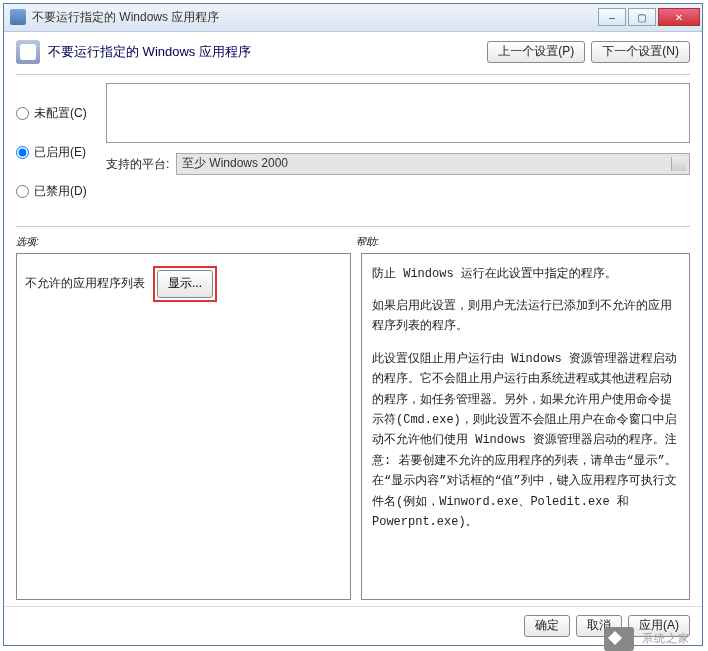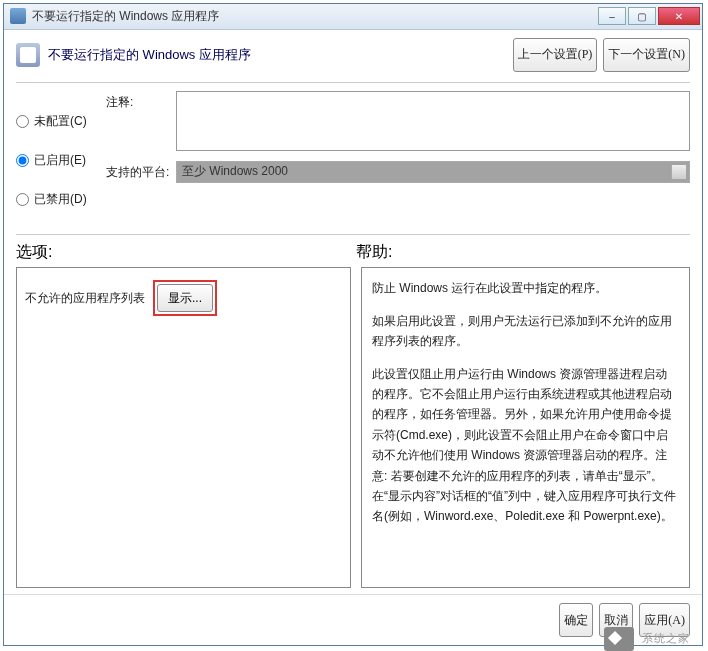--- a/index.html
+++ b/index.html
@@ -12,47 +12,47 @@
 .titlebar-title { font-size: 12px; color: #333; flex: 1; }
 .titlebar-btns { display: flex; margin-left: auto; }
 .tb-btn { width: 28px; height: 18px; border: 1px solid #8aa; background: linear-gradient(#f8fbfd,#d8e8f5); margin-right: 2px; display: flex; align-items: center; justify-content: center; font-size: 10px; color: #333; }
 .tb-btn.close { width: 42px; background: linear-gradient(#e68,#c33); color: #fff; border-color: #a33; }
 
 .header-row { display: flex; align-items: center; padding: 8px 12px; }
 .header-icon { width: 24px; height: 24px; background: linear-gradient(#b8c8e0,#8898c0); border-radius: 3px; margin-right: 8px; position: relative; }
 .header-icon::after { content:""; position:absolute; top:4px; left:4px; right:4px; bottom:4px; background:#fff; border-radius:2px; }
 .header-title { font-size: 13px; color: #005; flex: 1; }
 .hdr-buttons { display: flex; gap: 6px; }
-.std-btn { height: 34px; padding: 0 4px; background: linear-gradient(#fefefe,#e9e9e9); border: 1px solid #8a8a8a; border-radius: 3px; font-size: 12px; color: #222; cursor: pointer; font-family: Liberation Serif, serif; }
+.std-btn { height: 22px; padding: 0 10px; background: linear-gradient(#fefefe,#e9e9e9); border: 1px solid #8a8a8a; border-radius: 3px; font-size: 12px; color: #222; cursor: pointer; }
 
 .divider { height: 1px; background: #ccc; margin: 2px 12px; }
 
 .config-zone { display: flex; padding: 6px 12px 2px 12px; }
 .radio-col { width: 90px; }
 .radio-item { display: flex; align-items: center; margin: 22px 0; font-size: 12px; color: #222; }
 .radio-item input { margin-right: 5px; }
 .right-col { flex: 1; }
 .field-row { display: flex; margin-bottom: 10px; }
 .field-label { width: 70px; font-size: 12px; padding-top: 3px; color: #222; }
 .comment-box { flex: 1; height: 60px; border: 1px solid #999; background: #fff; resize: none; font-size: 12px; }
-.platform-box { flex: 1; height: 22px; border: 1px solid #aaa; background: #a3a3a3; font-size: 12px; padding: 5px 5px; color: #333; display:flex; align-items:center; position:relative; }
+.platform-box { flex: 1; height: 22px; border: 1px solid #aaa; background: #e5e5e5; font-size: 12px; padding: 5px 5px; color: #333; display:flex; align-items:center; position:relative; }
 .platform-box::after { content:""; position:absolute; right:3px; top:3px; bottom:3px; width:14px; background:linear-gradient(#eee,#ccc); border-left:1px solid #aaa; }
 
-.labels-row { display: flex; padding: 6px 12px 0 12px; font-size: 16px; }
+.labels-row { display: flex; padding: 6px 12px 0 12px; font-size: 10px; font-style: italic; }
 .labels-row .lab-left { width: 340px; }
 .labels-row .lab-right { flex: 1; }
 
 .panels-row { display: flex; padding: 4px 12px 6px 12px; gap: 10px; height: 362px; }
 .panel { border: 1px solid #888; background: #fff; overflow: auto; }
 .panel-left { width: 335px; padding: 12px 8px; }
 .left-line { display: flex; align-items: center; font-size: 12px; color: #222; }
 .show-btn-wrap { border: 2px solid #d33; padding: 2px; margin-left: 8px; }
 .show-btn { height: 28px; padding: 0 10px; background: linear-gradient(#fefefe,#e6e6e6); border: 1px solid #888; border-radius: 3px; font-size: 12px; }
 .panel-right { flex: 1; padding: 10px; font-size: 12px; color: #222; line-height: 1.7; }
-.panel-right p { margin-bottom: 12px; }
+.panel-right p { margin-bottom: 12px; font-family: Liberation Mono, monospace; }
 
 .footer { display: flex; justify-content: flex-end; align-items: center; padding: 8px 12px; gap: 6px; border-top: 1px solid #ddd; }
 .watermark { position: absolute; right: 18px; bottom: 0; font-size: 11px; color: #999; letter-spacing: 1px; }
 .wm-logo { width: 30px; height: 24px; background: #888; display:inline-block; border-radius: 3px; vertical-align:middle; margin-right:4px; position:relative; }
 .wm-logo::after{content:"";position:absolute;top:6px;left:6px;width:10px;height:10px;background:#fff;transform:rotate(45deg);}
 </style>
 </head>
 <body>
 
 <div class="window">
@@ -88,21 +88,20 @@
         <input type="radio" name="state" checked="" style="">
         <span>已启用(E)</span>
       </label>
       <label class="radio-item">
         <input type="radio" name="state" style="">
         <span>已禁用(D)</span>
       </label>
     </div>
     <div class="right-col">
       <div class="field-row">
-        <div class="field-label">注释:</div>
         <textarea class="comment-box" style=""></textarea>
       </div>
       <div class="field-row">
         <div class="field-label">支持的平台:</div>
         <div class="platform-box">
           <span>至少 Windows 2000</span>
         </div>
       </div>
     </div>
   </div>

